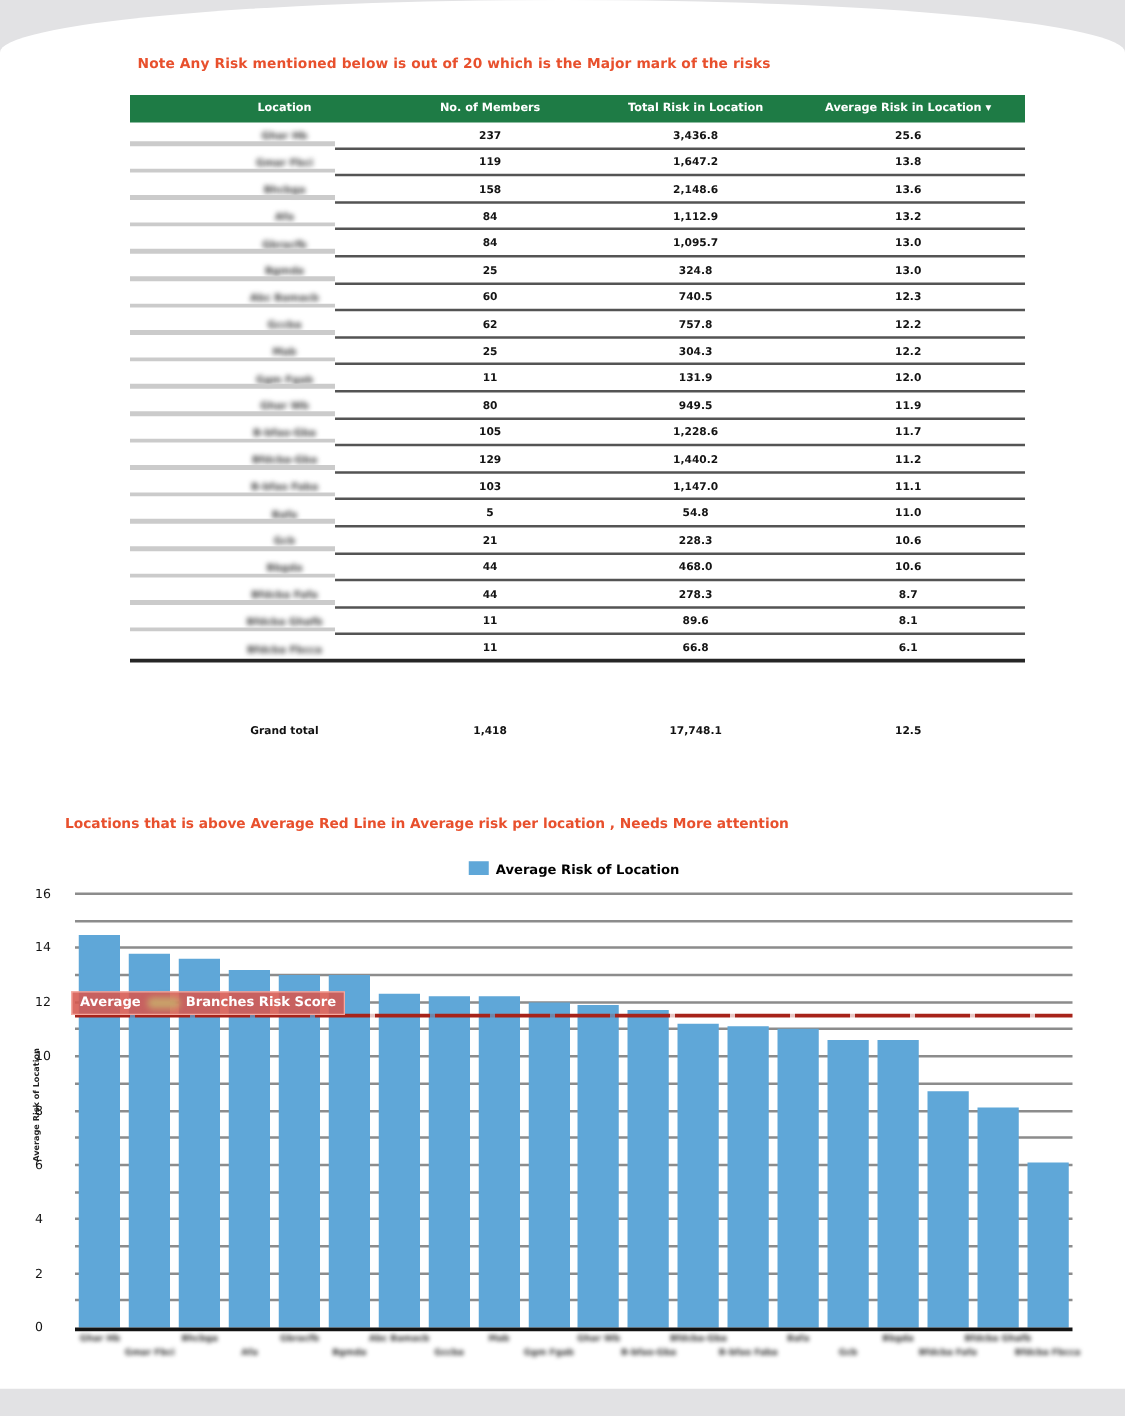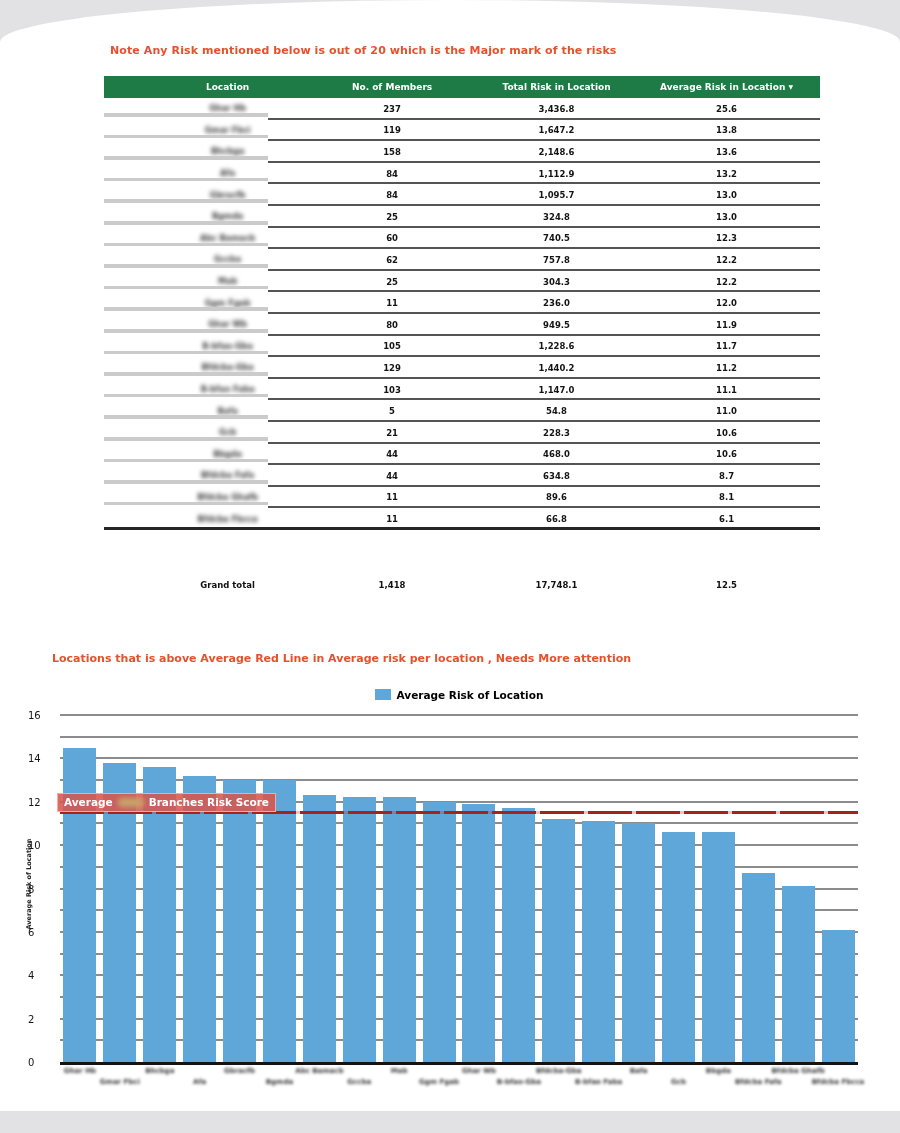--- a/index.html
+++ b/index.html
@@ -149,21 +149,21 @@
           <div class="cell c2">304.3</div>
           <div class="cell c3">12.2</div>
           <div class="sep-light"></div>
           <div class="sep-dark"></div>
         </div>
         <div class="row">
           <div class="cell c0">
             <div class="blurname">Ggm Fgab</div>
           </div>
           <div class="cell c1">11</div>
-          <div class="cell c2">236.0</div>
+          <div class="cell c2">131.9</div>
           <div class="cell c3">12.0</div>
           <div class="sep-light"></div>
           <div class="sep-dark"></div>
         </div>
         <div class="row">
           <div class="cell c0">
             <div class="blurname">Ghar Wb</div>
           </div>
           <div class="cell c1">80</div>
           <div class="cell c2">949.5</div>
@@ -229,21 +229,21 @@
           <div class="cell c2">468.0</div>
           <div class="cell c3">10.6</div>
           <div class="sep-light"></div>
           <div class="sep-dark"></div>
         </div>
         <div class="row">
           <div class="cell c0">
             <div class="blurname">Bfdcba Fafa</div>
           </div>
           <div class="cell c1">44</div>
-          <div class="cell c2">634.8</div>
+          <div class="cell c2">278.3</div>
           <div class="cell c3">8.7</div>
           <div class="sep-light"></div>
           <div class="sep-dark"></div>
         </div>
         <div class="row">
           <div class="cell c0">
             <div class="blurname">Bfdcba Ghafb</div>
           </div>
           <div class="cell c1">11</div>
           <div class="cell c2">89.6</div>

